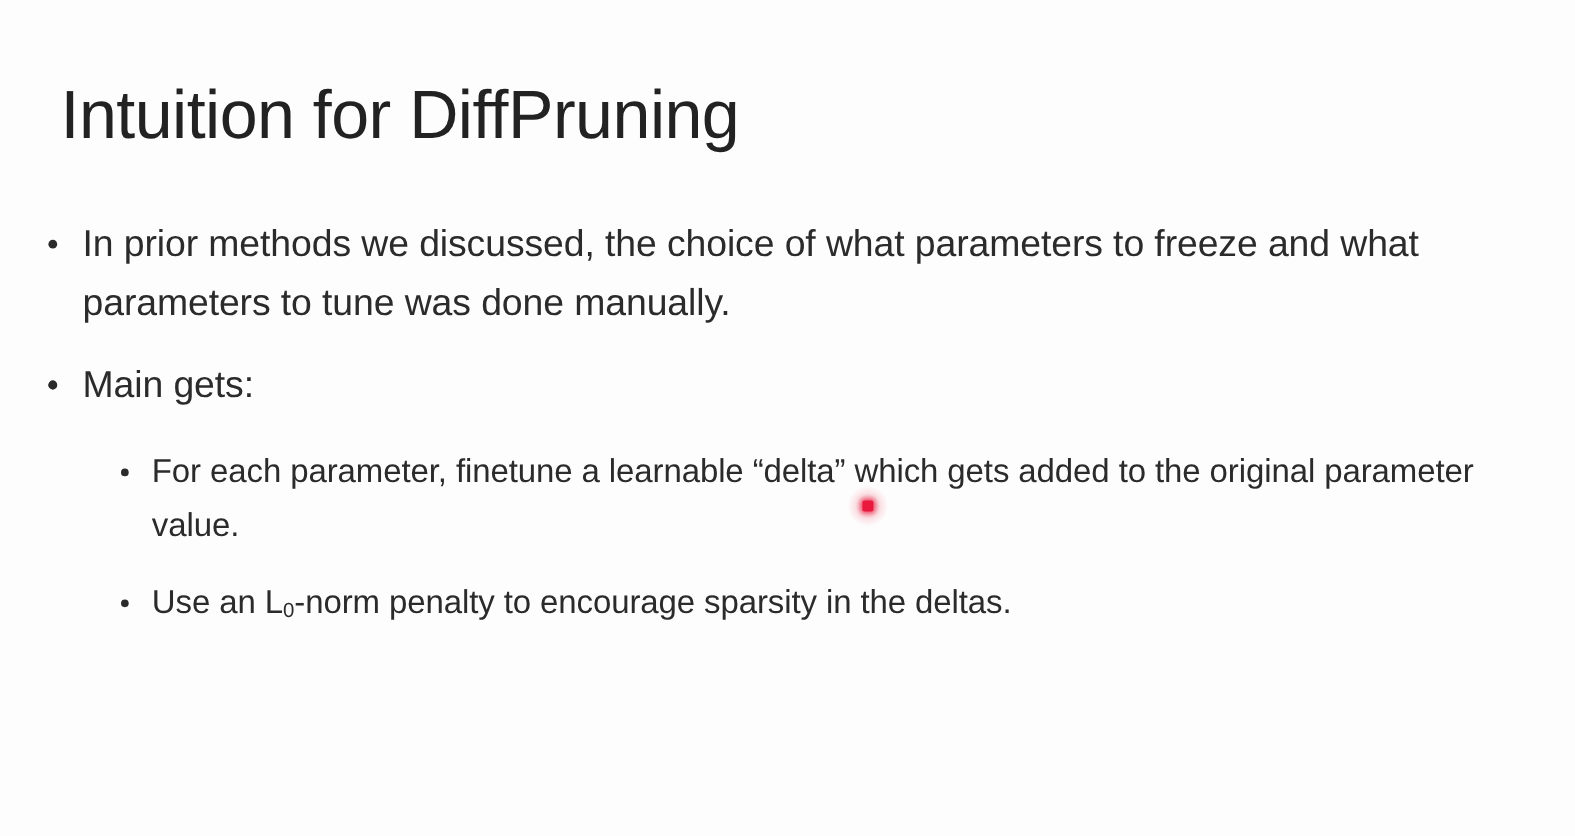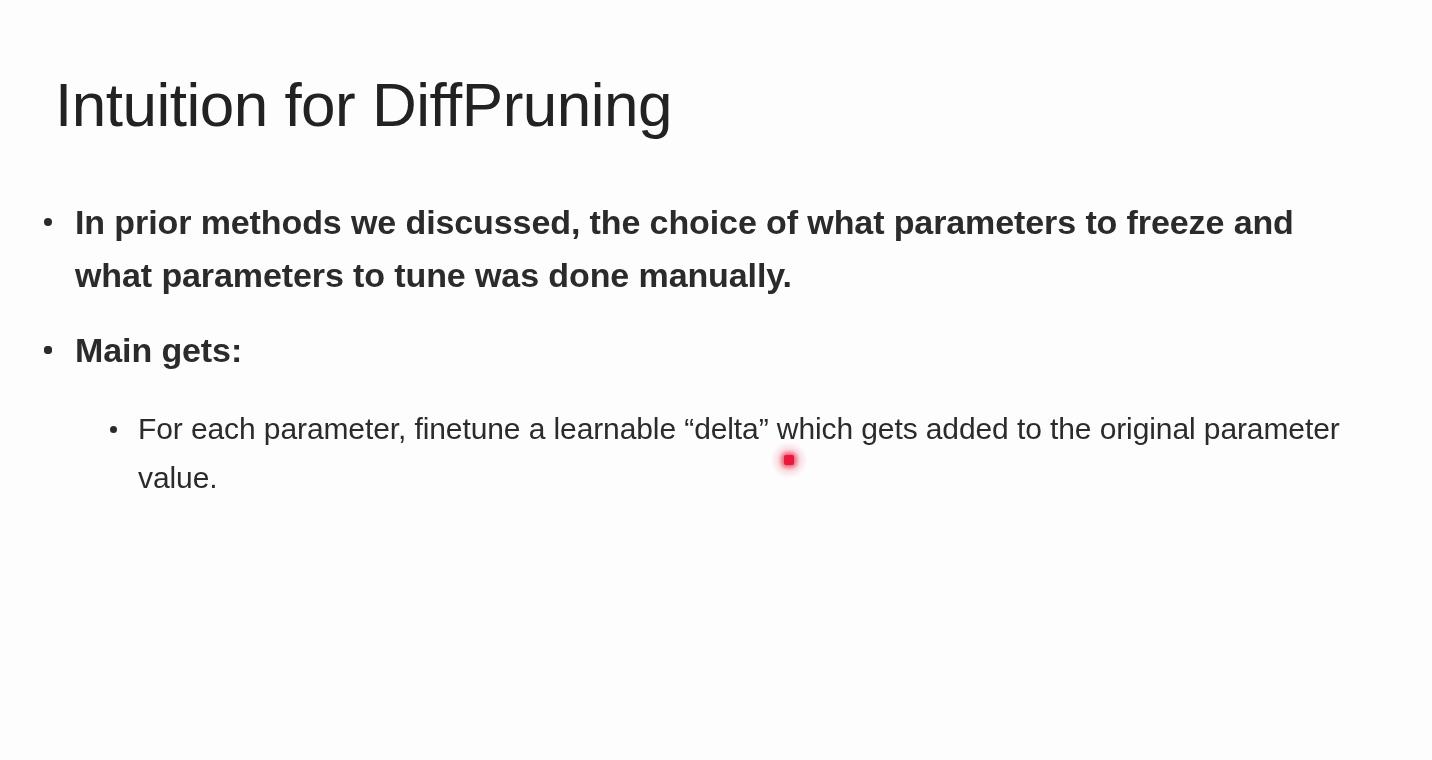--- a/index.html
+++ b/index.html
@@ -43,21 +43,21 @@
     top: 196px;
     width: 1432px;
   }
 
   
   .bullet-l1 {
     position: relative;
     padding-left: 75px;
     padding-right: 96px;
     font-size: 34px;
-    font-weight: 700;
+    font-weight: 400;
     color: #2b2b2b;
     line-height: 1.56;
     letter-spacing: -0.1px;
   }
   .bullet-l1 + .bullet-l1 {
     margin-top: 22px;
   }
   .bullet-l1 > .dot {
     position: absolute;
     left: 44px;
@@ -155,20 +155,24 @@
       <span>Main gets:</span>
     </div>
 
     <div class="sublist">
 
       <div class="bullet-l2">
         <span class="dot"></span>
         <span>For each parameter, finetune a learnable “delta” which gets added to the original parameter value.</span>
       </div>
 
+      <div class="bullet-l2">
+        <span class="dot"></span>
+        <span>Use an L</span><sub>0</sub><span>-norm penalty to encourage sparsity in the deltas.</span>
+      </div>
 
     </div>
   </div>
 
   <div class="laser-pointer">
     <div class="halo"></div>
     <div class="core"></div>
   </div>
 
 </div>

